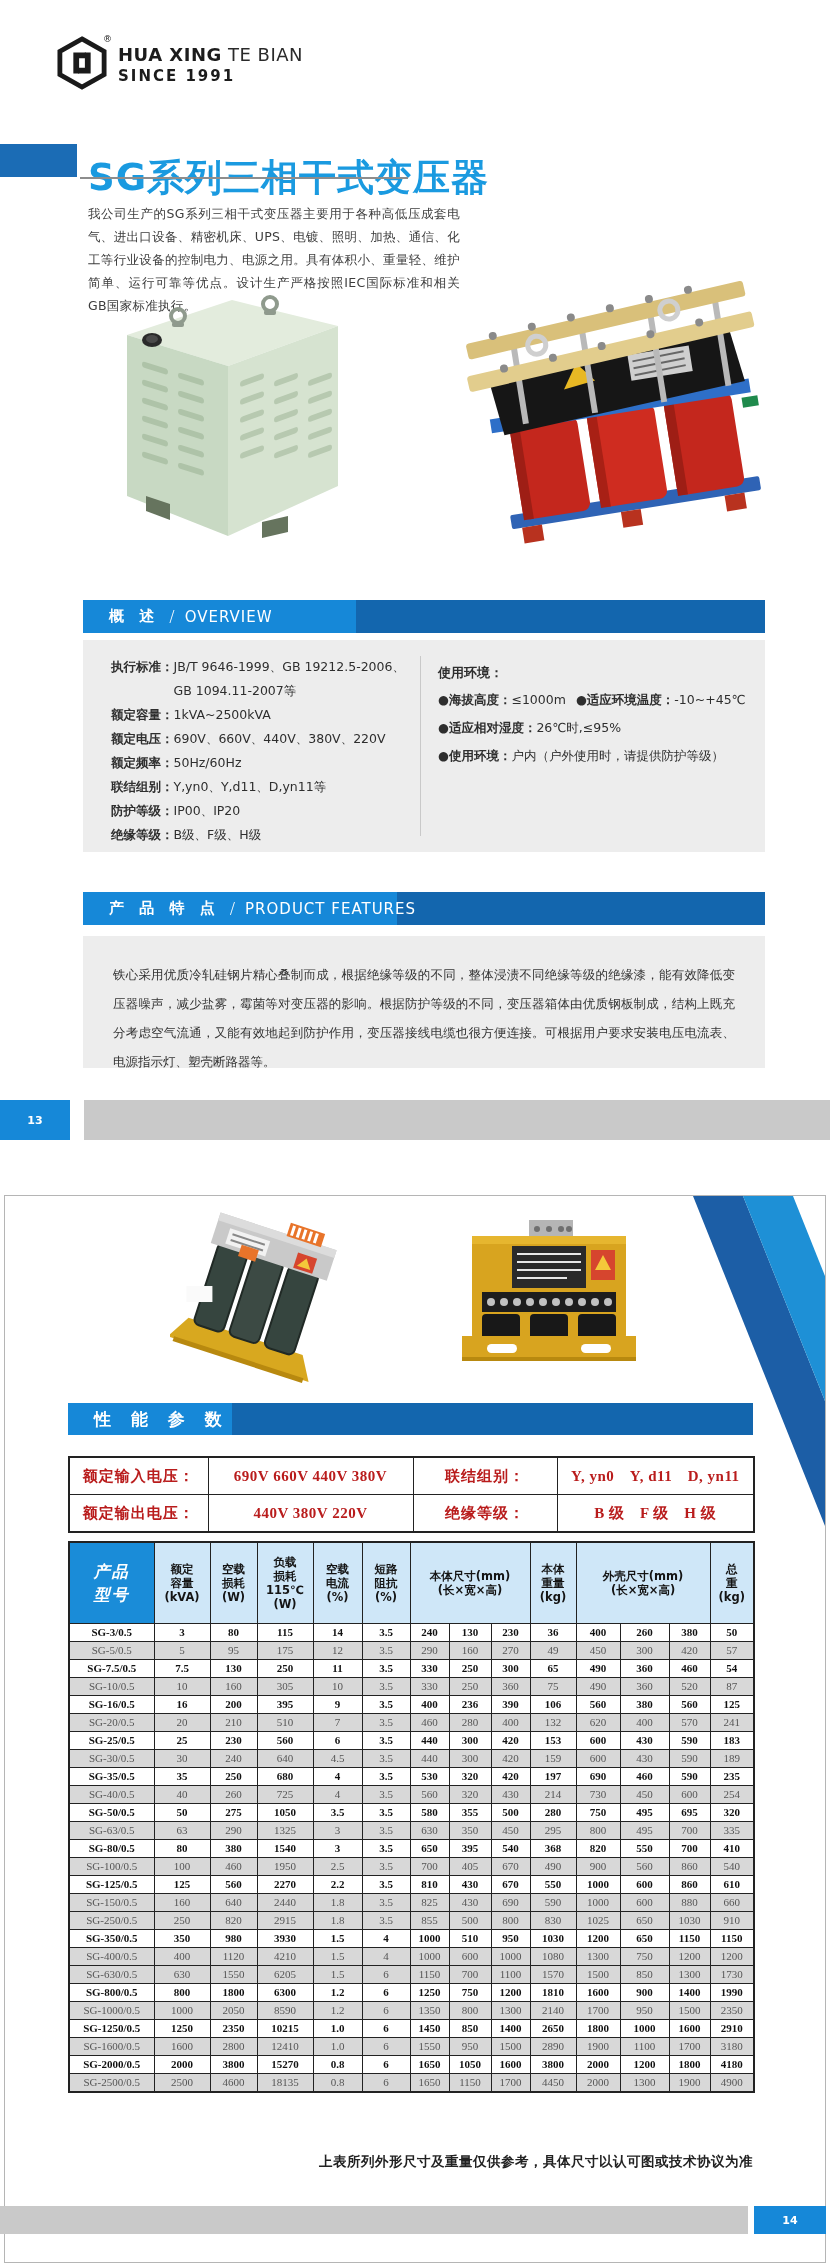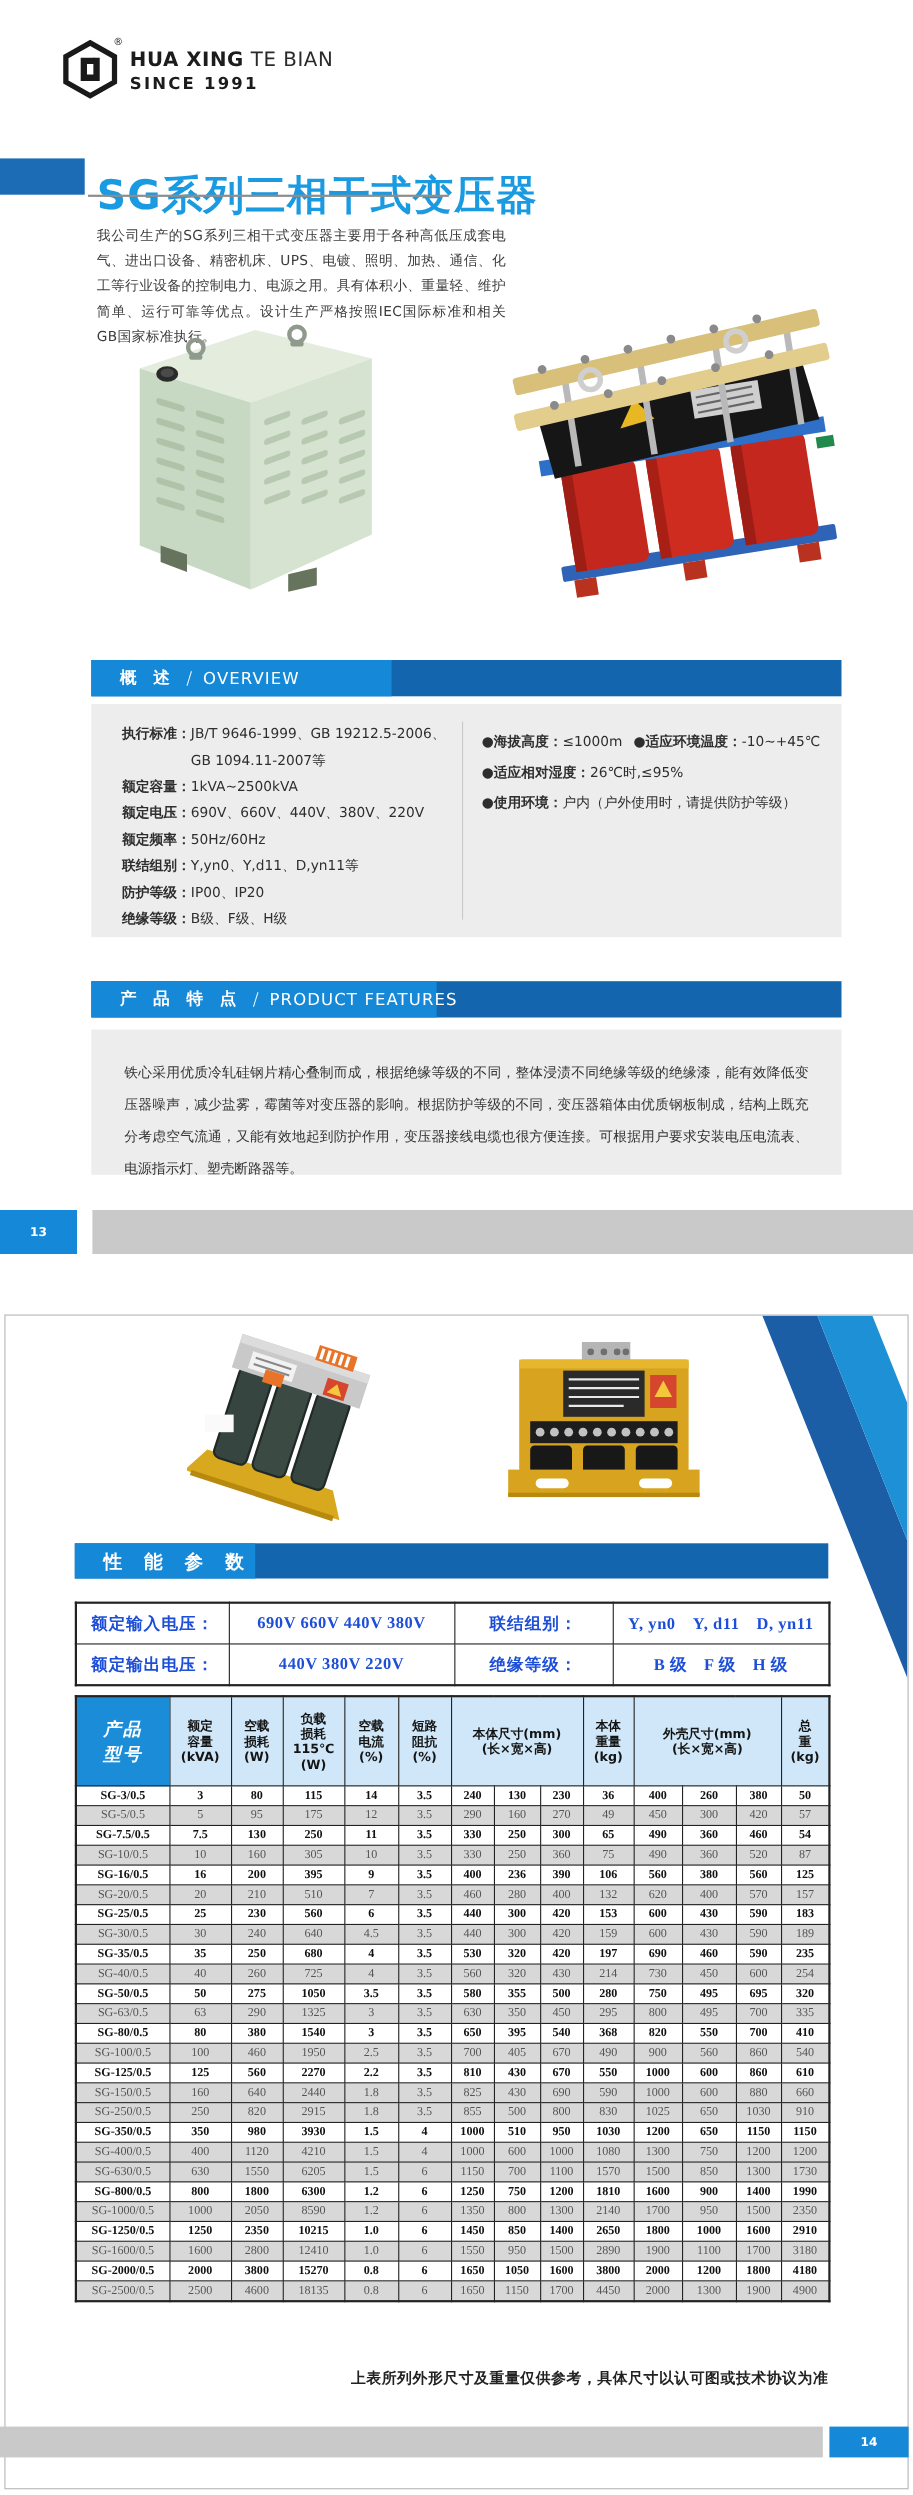--- a/index.html
+++ b/index.html
@@ -72,21 +72,21 @@
         border:1px solid #b5b5b5;overflow:hidden;}
   .ribbon{position:absolute;top:0;right:0;width:300px;height:340px;pointer-events:none;}
 
   #params-bar{left:63px;top:207px;width:685px;height:32px;position:absolute;background:#1366ae;}
   #params-bar .bar-light{width:24%;}
   #params-bar .bar-zh{font-size:17px;letter-spacing:7px;}
 
   
   .ratings-table{position:absolute;left:63px;top:260px;width:685px;border-collapse:collapse;
                  table-layout:fixed;font-family:"Liberation Serif","DejaVu Serif",serif;}
-  .ratings-table td{border:1px solid #222;height:34px;text-align:center;font-size:15px;color:#1d4ed8;}
+  .ratings-table td{border:1px solid #222;height:34px;text-align:center;font-size:15px;color:#b91c1c;}
   .ratings-table{border:2px solid #222;}
   .rt-label{font-weight:700;letter-spacing:1px;}
   .rt-value{font-weight:600;letter-spacing:.5px;}
 
   
   .main-table{position:absolute;left:63px;top:345px;width:685px;border-collapse:collapse;
               table-layout:fixed;border:2px solid #222;}
   .main-table th{border:1px solid #222;background:#cfe7f8;color:#141414;font-size:11.5px;
                  font-weight:700;line-height:14px;white-space:pre-line;height:80px;padding:0;
                  font-family:"DejaVu Sans","Liberation Sans",sans-serif;}
@@ -259,20 +259,21 @@
             <span class="spec-label">防护等级：</span>
             <span class="spec-value">IP00、IP20</span>
           </div>
           <div class="spec-row">
             <span class="spec-label">绝缘等级：</span>
             <span class="spec-value">B级、F级、H级</span>
           </div>
         </div>
       <div class="ov-divider"></div>
       <div class="ov-right">
+        <div class="env-title">使用环境：</div>
         <div>
             <div class="env-line"><span class="env-label">●海拔高度：</span><span class="env-value">≤1000m</span><span class="env-label">●适应环境温度：</span><span class="env-value">-10~+45℃</span></div>
             <div class="env-line"><span class="env-label">●适应相对湿度：</span><span class="env-value">26℃时,≤95%</span></div>
             <div class="env-line"><span class="env-label">●使用环境：</span><span class="env-value">户内（户外使用时，请提供防护等级）</span></div>
           </div>
       </div>
     </div>
 
     <div class="sec-bar" id="features-bar">
       <div class="bar-light"></div>
@@ -537,21 +538,21 @@
             <td>510</td>
             <td>7</td>
             <td>3.5</td>
             <td>460</td>
             <td>280</td>
             <td>400</td>
             <td>132</td>
             <td>620</td>
             <td>400</td>
             <td>570</td>
-            <td>157</td>
+            <td>241</td>
           </tr>
           <tr>
             <td>SG-25/0.5</td>
             <td>25</td>
             <td>230</td>
             <td>560</td>
             <td>6</td>
             <td>3.5</td>
             <td>440</td>
             <td>300</td>

